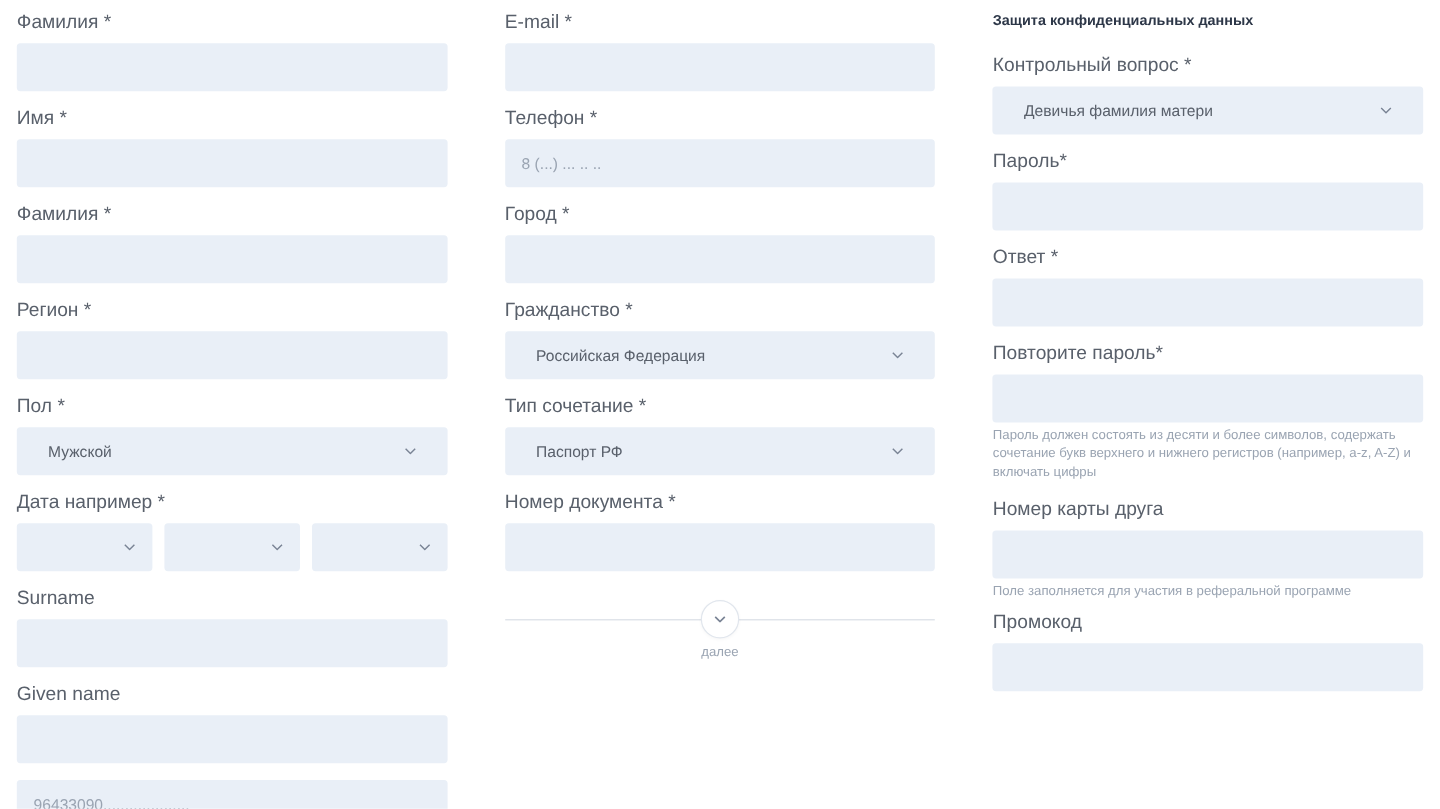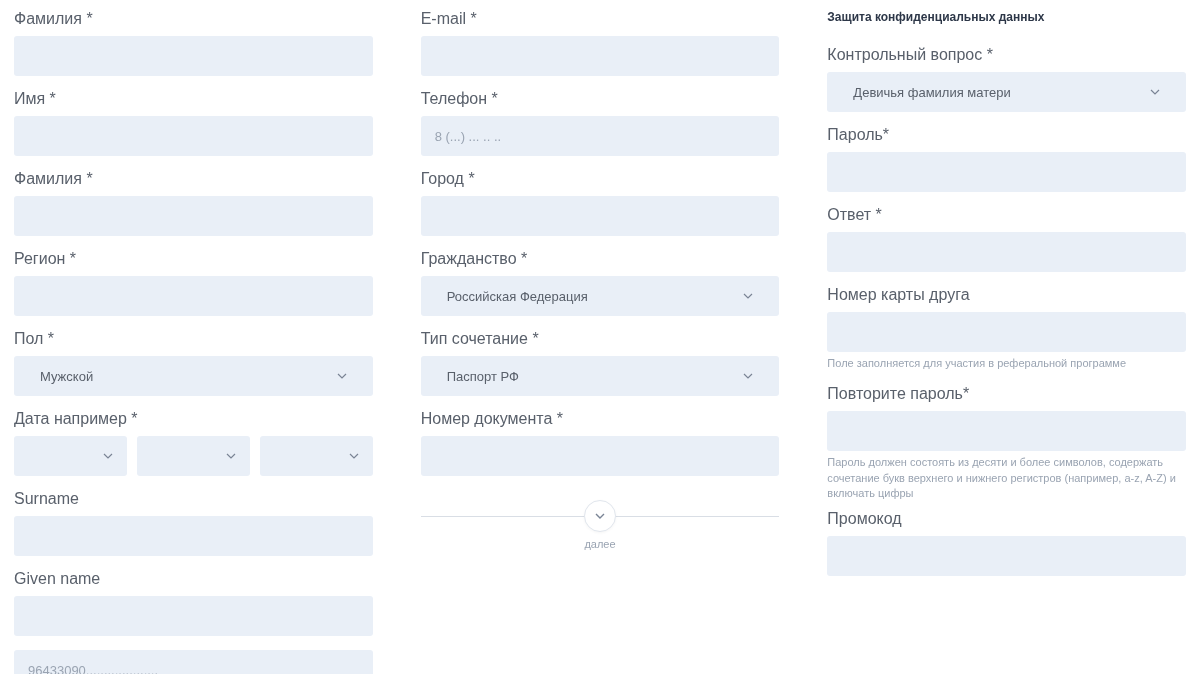--- a/index.html
+++ b/index.html
@@ -277,27 +277,27 @@
     </div>
     <div class="field">
       <label class="label">Пароль*</label>
       <input class="input" type="password" style="">
     </div>
     <div class="field">
       <label class="label">Ответ *</label>
       <input class="input" style="">
     </div>
     <div class="field">
-      <label class="label">Номер карты друга</label>
-      <input class="input" style="">
-      <div class="hint">Поле заполняется для участия в реферальной программе</div>
-    </div>
-    <div class="field">
       <label class="label">Повторите пароль*</label>
       <input class="input" type="password" style="">
       <div class="hint">Пароль должен состоять из десяти и более символов, содержать сочетание букв верхнего и нижнего регистров (например, a-z, A-Z) и включать цифры</div>
     </div>
+    <div class="field">
+      <label class="label">Номер карты друга</label>
+      <input class="input" style="">
+      <div class="hint">Поле заполняется для участия в реферальной программе</div>
+    </div>
     <div class="field" style="margin-top:-6px">
       <label class="label">Промокод</label>
       <input class="input" style="">
     </div>
   </div>
 </div>
 
 </body></html>

